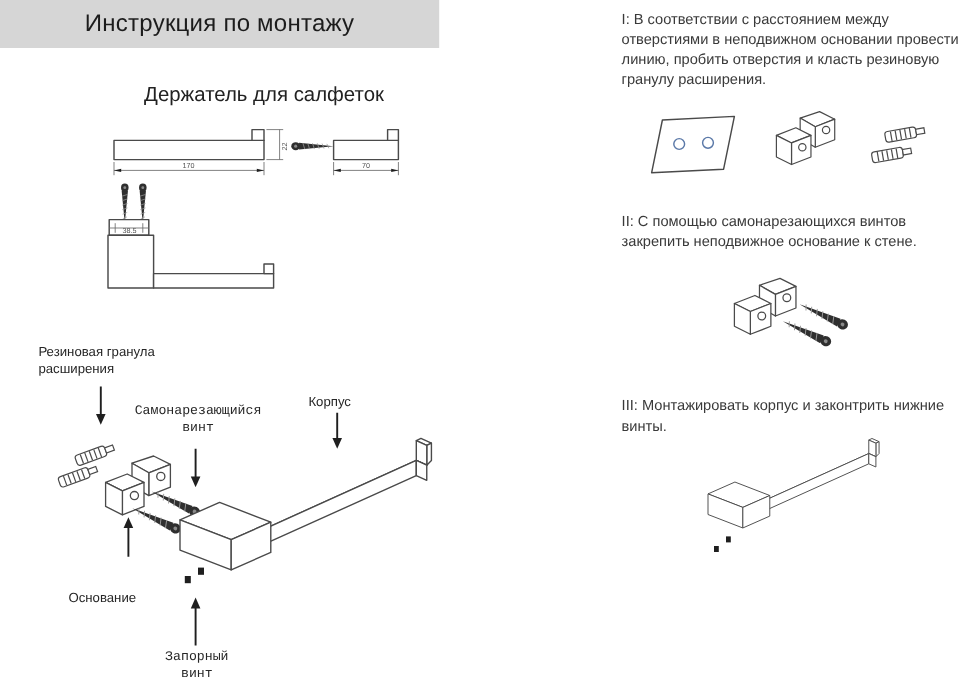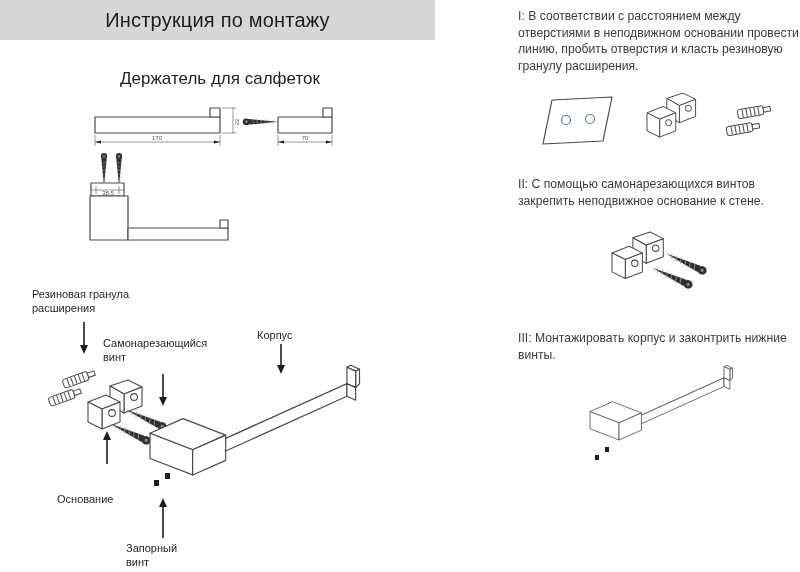--- a/index.html
+++ b/index.html
@@ -8,38 +8,38 @@
     --screw-dark:#2f2f2f;
     --hole-blue:#5b79a8;
     --text:#333333;
   }
   html,body{margin:0;padding:0;}
   body{
     width:800px;height:572px;position:relative;overflow:hidden;
     background:#ffffff;font-family:"Liberation Sans",sans-serif;color:var(--text);
   }
   .titlebar{
-    position:absolute;left:0;top:0;width:435px;height:40px;
+    position:absolute;left:0;top:0;width:366px;height:40px;
     background:var(--header-bg);display:flex;align-items:center;justify-content:center;
   }
   .titlebar h1{
     margin:0;font-size:20px;font-weight:500;color:#1c1c1c;letter-spacing:.2px;
   }
   .subtitle{
     position:absolute;left:70px;top:50px;width:300px;text-align:center;
     font-size:17px;color:#222222;margin-top:19px;
   }
   svg{position:absolute;display:block;}
   #techsvg{left:20px;top:90px;}
   #explodedsvg{left:0;top:280px;}
   #stepssvg{left:500px;top:0;}
   .lbl{
     position:absolute;font-size:11px;line-height:1.3;color:#262626;
   }
-  .lbl.center{text-align:left;}
+  .lbl.center{text-align:center;font-family:Liberation Mono, monospace;}
   .step-text{
     position:absolute;left:518px;width:284px;font-size:12.2px;line-height:1.36;color:#3a3a3a;
   }
   #step1{top:8px;}
   #step2{top:176px;}
   #step3{top:330px;}
   .outline{fill:#ffffff;stroke:var(--line);stroke-width:1.2;stroke-linejoin:round;}
   .dim{stroke:#6a6a6a;stroke-width:0.7;}
   .dimtxt{font-size:6px;fill:#555;font-family:"Liberation Sans",sans-serif;}
   .arrowline{stroke:#1f1f1f;stroke-width:1.6;}

